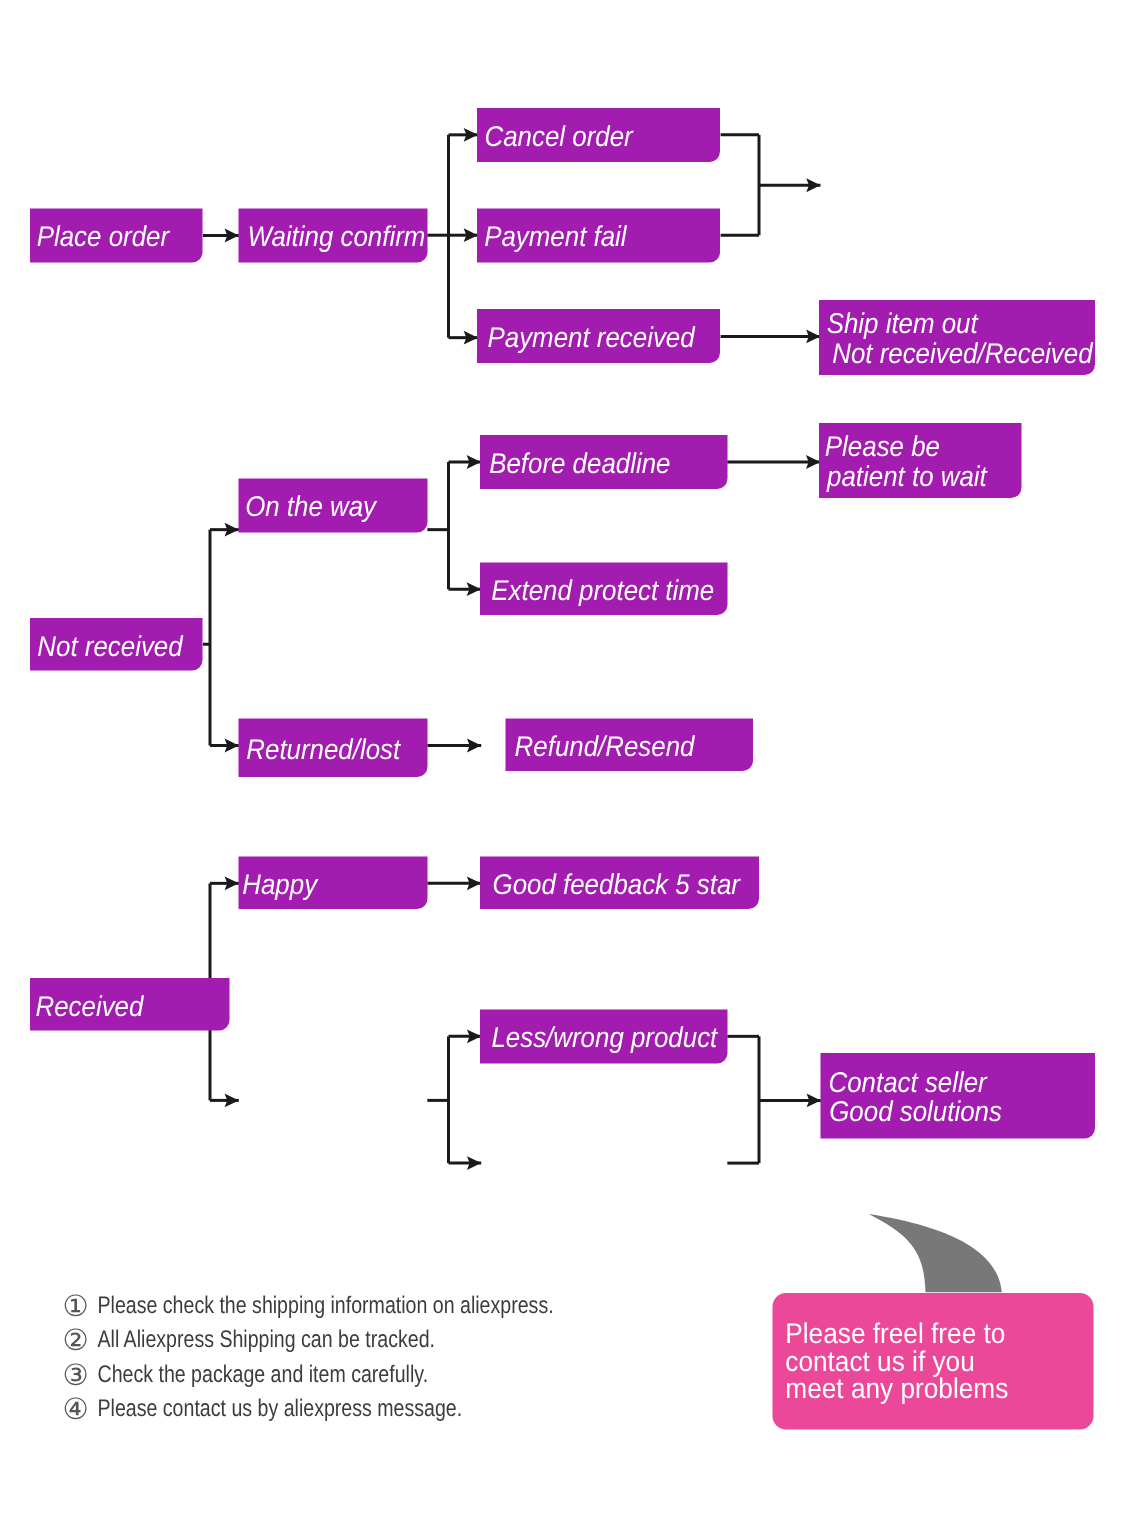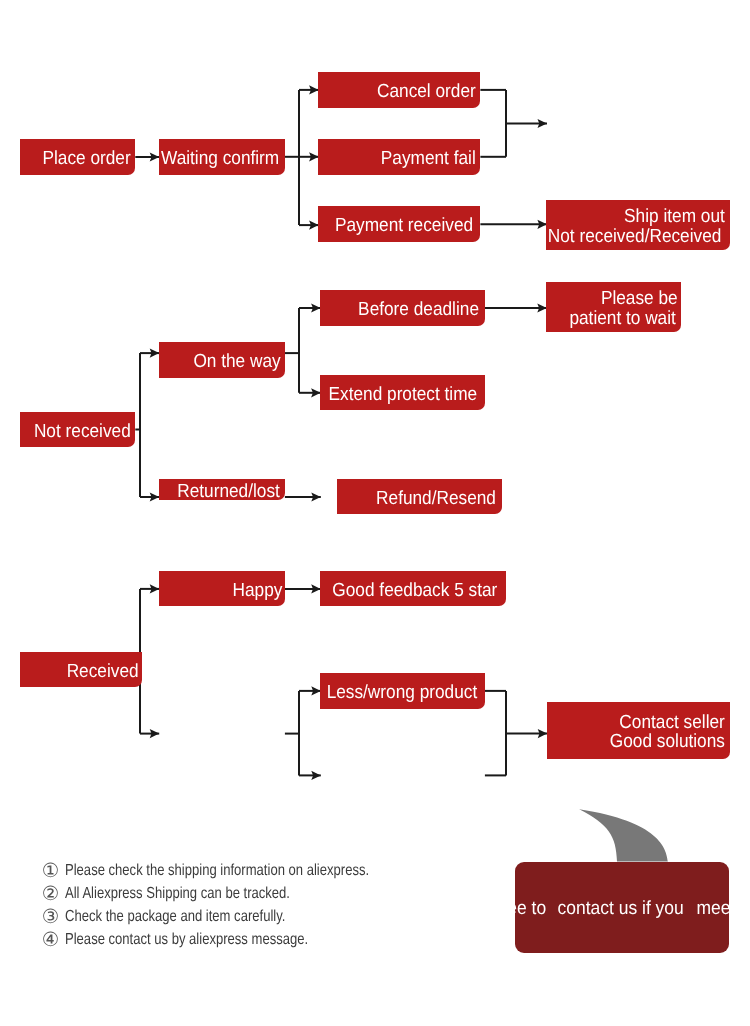--- a/index.html
+++ b/index.html
@@ -1,35 +1,35 @@
 <!DOCTYPE html>
 <html><head>
 <meta charset="utf-8">
 <title>Order status flow chart</title>
 <style>
   html,body{margin:0;padding:0;background:#fff;}
   body{width:750px;height:1026px;font-family:"Liberation Sans",sans-serif;
        -webkit-font-smoothing:antialiased;text-rendering:geometricPrecision;}
   #root{position:relative;width:750px;height:1026px;overflow:hidden;background:#fff;
         will-change:transform;transform:translateZ(0);}
-  .node{position:absolute;background:#b91c1c;border-radius:0 0 7px 0;color:#fff;
-        display:flex;flex-direction:column;align-items:flex-end;justify-content:center;
-        text-align:center;box-sizing:border-box;}
+  .node{position:absolute;background:#a21caf;border-radius:0 0 7px 0;color:#fff;
+        display:flex;flex-direction:column;align-items:flex-start;justify-content:center;
+        text-align:center;box-sizing:border-box;font-style:italic;}
   .node{padding-top:4px;}
   .node .t{display:block;white-space:nowrap;font-size:19px;line-height:19.5px;
            transform:scaleX(0.908);}
   svg.links{position:absolute;left:0;top:0;}
   svg.links path{fill:#1a1a1a;}
   svg.links path.ln{fill:none;stroke:#1a1a1a;stroke-width:2;}
   .note{position:absolute;left:41.7px;display:flex;align-items:center;color:#3c3c3c;}
   .note .m{width:23px;font-size:19.5px;line-height:18px;flex:0 0 auto;color:#555;}
   .note .x{font-size:16px;line-height:18px;white-space:nowrap;
            display:inline-block;transform:scaleX(0.816);transform-origin:left center;}
-  .callout{position:absolute;background:#7f1d1d;border-radius:9px;color:#fff;
-           display:flex;flex-direction:row;align-items:center;justify-content:center;
+  .callout{position:absolute;background:#ec4899;border-radius:9px;color:#fff;
+           display:flex;flex-direction:column;justify-content:center;
            padding-top:3px;box-sizing:border-box;}
   .callout span{display:block;white-space:nowrap;font-size:19px;line-height:18.3px;
                 transform:scaleX(0.92);}
   .tail{position:absolute;}
 </style>
 </head>
 <body>
 
 <div id="root">
 
@@ -103,40 +103,40 @@
   <div class="node" style="left:317.8px;top:206.2px;width:162.6px;height:36.1px">
       <span class="t">Payment received</span>
     </div>
   <div class="node" style="left:546.3px;top:200.2px;width:183.4px;height:49.4px">
       <span class="t">Ship item out</span>
       <span class="t">Not received/Received</span>
     </div>
   <div class="node" style="left:19.8px;top:412.3px;width:115.5px;height:34.5px">
       <span class="t">Not received</span>
     </div>
-  <div class="node" style="left:158.8px;top:342px;width:126.1px;height:36px">
+  <div class="node" style="left:158.8px;top:319px;width:126.1px;height:36px">
       <span class="t">On the way</span>
     </div>
   <div class="node" style="left:320.1px;top:290px;width:164.7px;height:36px">
       <span class="t">Before deadline</span>
     </div>
   <div class="node" style="left:546.2px;top:281.8px;width:135px;height:49.8px">
       <span class="t">Please be</span>
       <span class="t">patient to wait</span>
     </div>
   <div class="node" style="left:320.3px;top:375.4px;width:164.7px;height:34.9px">
       <span class="t">Extend protect time</span>
     </div>
-  <div class="node" style="left:158.8px;top:479.3px;width:126.1px;height:21px">
+  <div class="node" style="left:158.8px;top:479.3px;width:126.1px;height:39px">
       <span class="t">Returned/lost</span>
     </div>
   <div class="node" style="left:337px;top:479px;width:164.9px;height:34.9px">
       <span class="t">Refund/Resend</span>
     </div>
-  <div class="node" style="left:20.1px;top:651.8px;width:122px;height:35.3px">
+  <div class="node" style="left:20.1px;top:651.8px;width:133px;height:35.3px">
       <span class="t">Received</span>
     </div>
   <div class="node" style="left:158.8px;top:571.3px;width:126.1px;height:35.2px">
       <span class="t">Happy</span>
     </div>
   <div class="node" style="left:320.1px;top:571.2px;width:185.9px;height:34.9px">
       <span class="t">Good feedback 5 star</span>
     </div>
   <div class="node" style="left:320.2px;top:672.7px;width:164.7px;height:36.4px">
       <span class="t">Less/wrong product</span>

